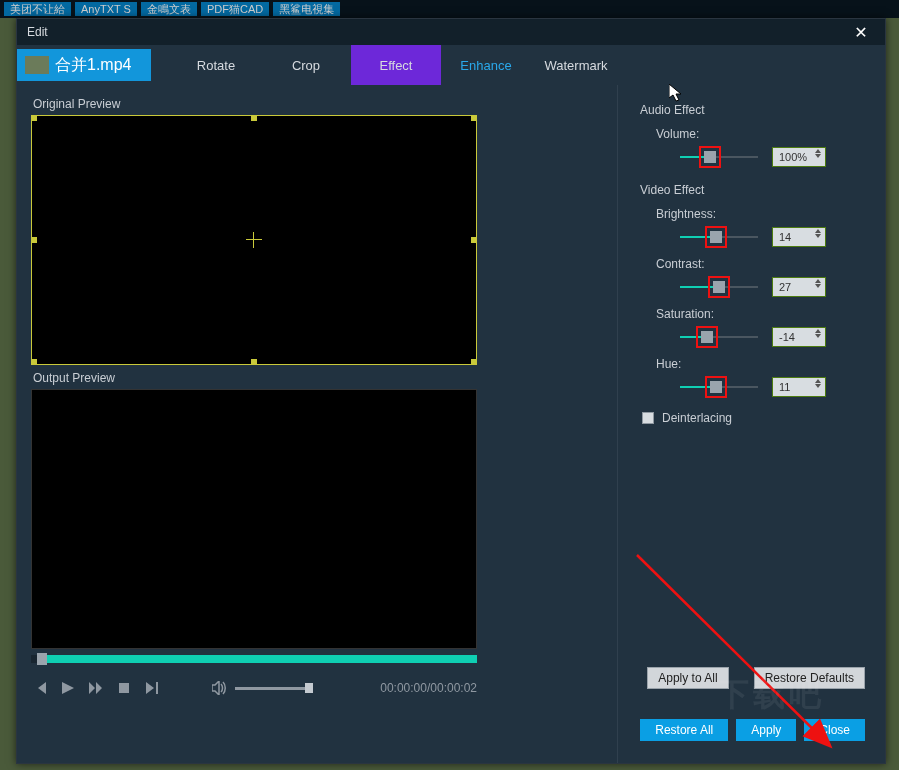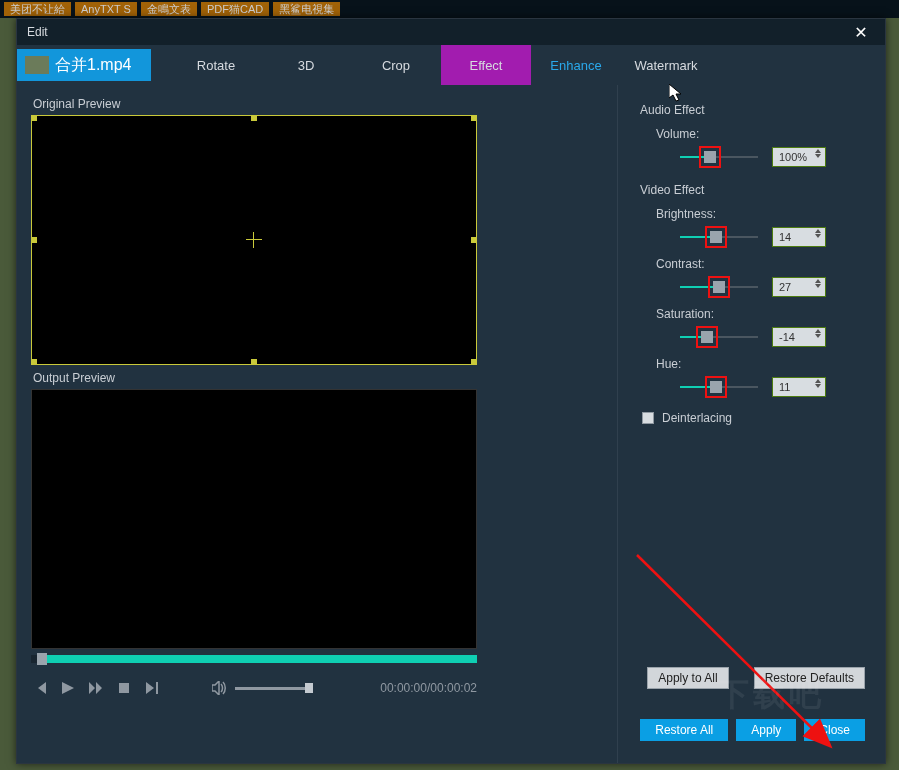--- a/index.html
+++ b/index.html
@@ -1,28 +1,28 @@
 <!DOCTYPE html>
 <html><head>
 <meta charset="utf-8">
 <style>
 * { box-sizing: border-box; margin: 0; padding: 0; font-family: "Segoe UI", Arial, sans-serif; }
 body { width: 899px; height: 770px; background: #4a5a3a; overflow: hidden; position: relative; }
 .bg-tabs { display: flex; gap: 4px; padding: 2px 4px; background: #07121a; height: 18px; }
-.bg-tab { display: flex; align-items: center; gap: 4px; font-size: 11px; color: #ccc; background: #a16207; padding: 0 6px; }
+.bg-tab { display: flex; align-items: center; gap: 4px; font-size: 11px; color: #ccc; background: #0369a1; padding: 0 6px; }
 .dialog { position: absolute; left: 16px; top: 18px; width: 870px; height: 746px; background: #12202a; border: 1px solid #2a3540; box-shadow: 0 0 8px rgba(0,0,0,.6); display: flex; flex-direction: column; }
 .titlebar { height: 26px; display: flex; align-items: center; padding: 0 10px; background: #12202a; position: relative; }
 .titlebar .title { color: #d6dadf; font-size: 12px; }
 .titlebar .close { position: absolute; right: 4px; top: 0; width: 40px; height: 26px; display: flex; align-items: center; justify-content: center; color: #fff; font-size: 16px; cursor: pointer; }
 .row-top { height: 40px; background: #213240; display: flex; }
 .filechip { width: 134px; height: 32px; margin: 4px 0 0 0; background: #1296db; display: flex; align-items: center; gap: 6px; padding: 0 8px; color: #fff; font-size: 16px; }
 .filechip .thumb { width: 24px; height: 18px; background: #6b7b5a; }
 .tabs { display: flex; margin-left: 20px; }
 .tab { width: 90px; color: #d6dadf; font-size: 13px; display: flex; align-items: center; justify-content: center; cursor: pointer; }
-.tab.active { background: #a21caf; }
+.tab.active { background: #6d28d9; }
 .tab.link { color: #2aa8ea; }
 .cursor { position: absolute; left: 652px; top: 65px; pointer-events: none; }
 .content { flex: 1; display: flex; background: #213240; }
 .left { width: 600px; padding: 6px 0 10px 14px; display: flex; flex-direction: column; }
 .section-label { color: #c9ced4; font-size: 12px; margin: 6px 0 4px 2px; }
 .preview { width: 446px; height: 250px; background: #000; border: 1px solid #333; position: relative; margin-left: 0; }
 .preview.selected { border: 1px solid #c9c93a; }
 .handle { position: absolute; width: 6px; height: 6px; background: #c9c93a; }
 .h-tl { left: -1px; top: -1px; } .h-tm { left: 50%; top: -1px; margin-left: -3px; } .h-tr { right: -1px; top: -1px; }
 .h-ml { left: -1px; top: 50%; margin-top: -3px; } .h-mr { right: -1px; top: 50%; margin-top: -3px; }
@@ -92,21 +92,20 @@
     <div class="close">✕</div>
   </div>
 
   <div class="row-top">
     <div class="filechip">
       <div class="thumb"></div>
       <span>合并1.mp4</span>
     </div>
     <div class="tabs">
       <div class="tab">Rotate</div>
-      <div class="tab">3D</div>
       <div class="tab">Crop</div>
       <div class="tab active">Effect</div>
       <div class="tab link">Enhance</div>
       <div class="tab">Watermark</div>
     </div>
   </div>
 
   <svg class="cursor" width="16" height="20">
       <path d="M0 0 L0 14 L4 11 L7 17 L10 16 L7 10 L12 10 Z" fill="#fff" stroke="#000" stroke-width="1"></path>
     </svg>

